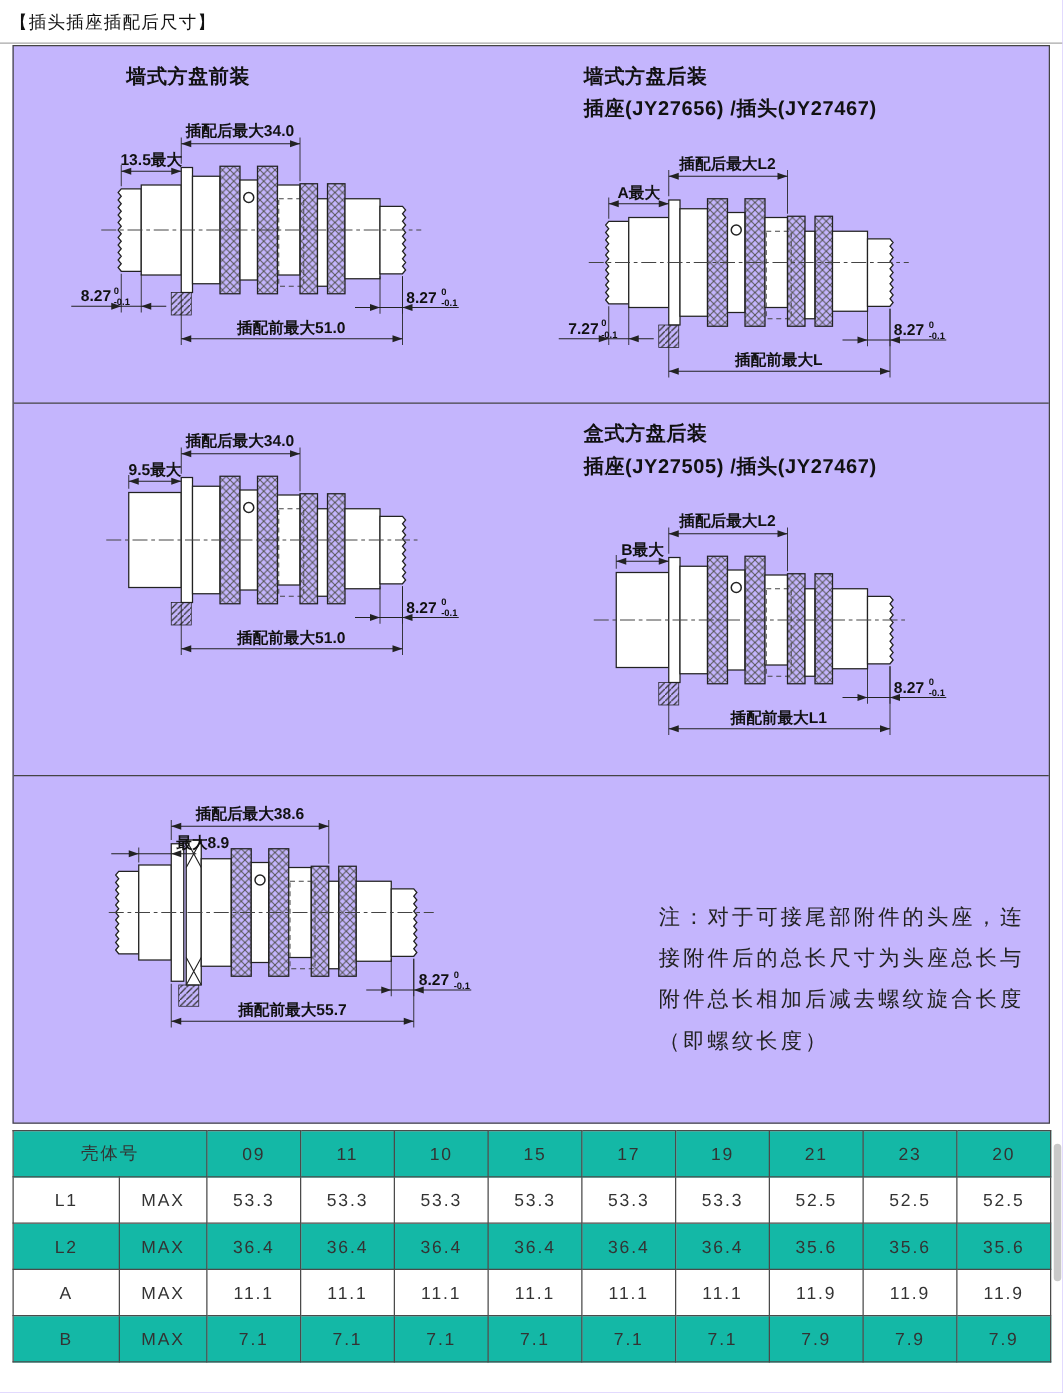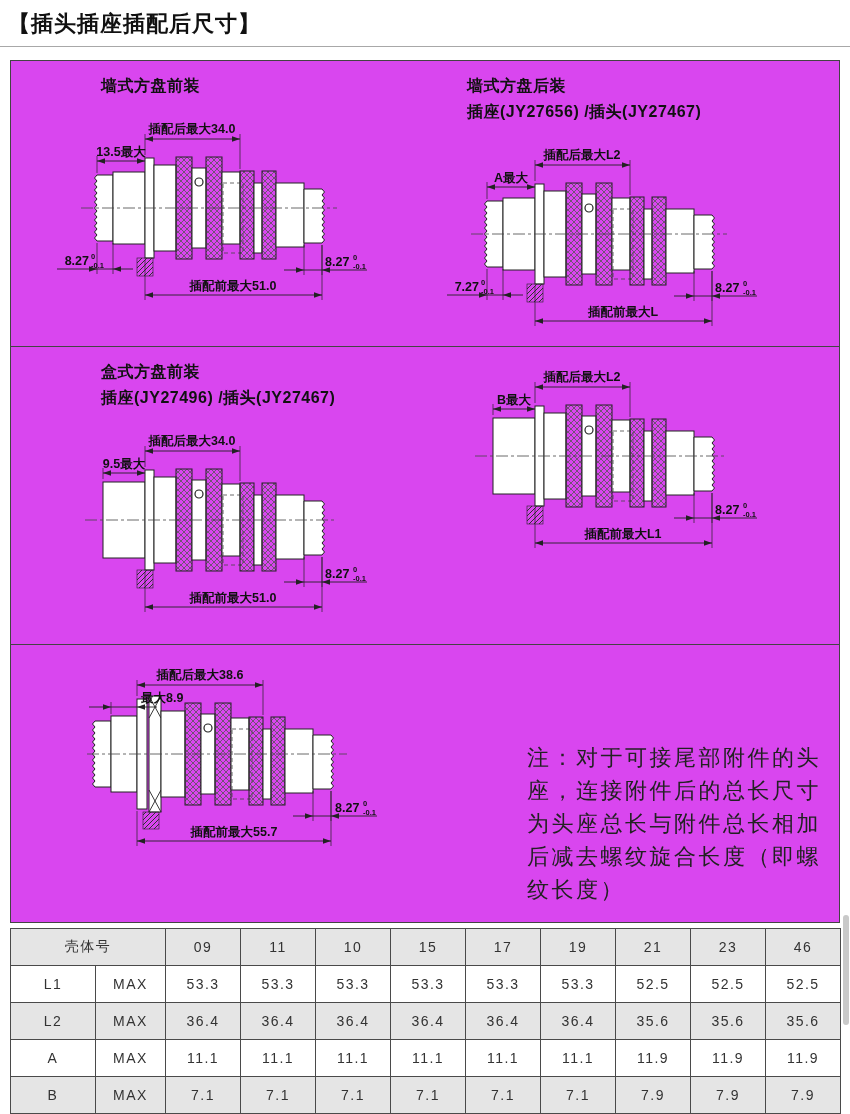--- a/index.html
+++ b/index.html
@@ -1,37 +1,37 @@
 <!DOCTYPE html>
 <html><head>
 <meta charset="utf-8">
 <style>
   html,body{margin:0;padding:0}
   body{width:850px;height:1114px;background:#fff;position:relative;overflow:hidden;
        font-family:"Liberation Sans","DejaVu Sans",sans-serif;color:#111}
-  .page-title{font-size:22px;font-weight:700;padding:9px 16px 0 8px;letter-spacing:1px}
+  .page-title{font-size:14px;font-weight:400;padding:9px 16px 0 8px;letter-spacing:1px}
   .top-rule{border-top:1px solid #a8a8a8;margin-top:7px;height:0}
-  .sheet{margin:13px 10px 0;border:1px solid #444;background:#d946ef}
+  .sheet{margin:1px 10px 0;border:1px solid #444;background:#c4b5fd}
   .panel{display:flex}
   .panel + .panel{border-top:1px solid #444}
   .p1{height:285px}.p2{height:297px}.p3{height:277px}
   .col{width:50%}
   .fig-head{margin-top:12px;padding-left:90px}
   .col-r .fig-head{padding-left:42px}
   .fig-title,.fig-sub{font-size:16px;font-weight:700;line-height:26px;letter-spacing:.5px}
   svg.fig{display:block;margin:4px 0 0 26px}
   .col-r svg.fig{margin-left:2px}
   .p3 .fig-wrap{width:470px}
   .p3 .fig-head{margin-top:16px}
-  .note{width:300px;margin:96px 0 0 46px;font-size:22px;line-height:33px;letter-spacing:2.5px;color:#222}
+  .note{width:300px;margin:96px 0 0 46px;font-size:17px;line-height:33px;letter-spacing:2.5px;color:#222}
   table{border-collapse:collapse;margin:5px 0 0 10px;table-layout:fixed;width:830px}
   th,td{border:1px solid #4a4a4a;height:36px;text-align:center;vertical-align:middle;
         font-size:14px;font-weight:400;color:#333;letter-spacing:1.5px;padding:0}
   thead tr{height:37px}
-  tr.stripe{background:#e5e5e5}
+  tr.stripe{background:#14b8a6}
   .dt{font-size:12.5px;font-weight:700;fill:#111;text-anchor:middle;
       font-family:"Liberation Sans","DejaVu Sans",sans-serif}
   .ds{text-anchor:start}.de{text-anchor:end}
   .tol{font-size:7.5px;font-weight:700;fill:#111;text-anchor:start;
        font-family:"Liberation Sans","DejaVu Sans",sans-serif}
   .scroll-sliver{position:absolute;right:1px;top:915px;width:6px;height:110px;
        background:#c9c9c9;border-radius:3px}
 </style>
 </head>
 <body>
@@ -169,24 +169,20 @@
         <text class="dt ds" x="288" y="163">8.27</text>
         <text class="tol" x="316" y="157">0</text>
         <text class="tol" x="316" y="166">-0.1</text>
         <text class="dt" x="196" y="187">插配前最大L</text>
       </svg>
     </div>
   </div>
 
   <div class="panel p2">
     <div class="col col-l">
-      <div class="fig-head">
-        <div class="fig-title">盒式方盘前装</div>
-        <div class="fig-sub">插座(JY27496) /插头(JY27467)</div>
-      </div>
       <svg class="fig" width="340" height="210" viewBox="0 0 340 210">
         <g>
             <rect x="66" y="67" width="42" height="76" fill="#fff" stroke="#222222" stroke-width="1"></rect>
             <rect x="108" y="55" width="9" height="100" fill="#fff" stroke="#222222" stroke-width="1"></rect>
             <rect x="100" y="155" width="16" height="18" fill="url(#dh)" stroke="#222222" stroke-width="0.6"></rect>
             <rect x="117" y="62" width="22" height="86" fill="#fff" stroke="#222222" stroke-width="1"></rect>
             <rect x="139" y="54" width="16" height="102" fill="url(#xh)" stroke="#222222" stroke-width="1"></rect>
             <rect x="155" y="65" width="14" height="80" fill="#fff" stroke="#222222" stroke-width="1"></rect>
             <circle cx="162" cy="79" r="4" fill="#fff" stroke="#222222" stroke-width="1.2"></circle>
             <rect x="169" y="54" width="16" height="102" fill="url(#xh)" stroke="#222222" stroke-width="1"></rect>
@@ -220,20 +216,24 @@
           </g>
         <text class="dt" x="155" y="30">插配后最大34.0</text>
         <text class="dt" x="87" y="53">9.5最大</text>
         <text class="dt ds" x="288" y="163">8.27</text>
         <text class="tol" x="316" y="157">0</text>
         <text class="tol" x="316" y="166">-0.1</text>
         <text class="dt" x="196" y="187">插配前最大51.0</text>
       </svg>
     </div>
     <div class="col col-r">
+      <div class="fig-head">
+        <div class="fig-title">盒式方盘后装</div>
+        <div class="fig-sub">插座(JY27505) /插头(JY27467)</div>
+      </div>
       <svg class="fig" width="340" height="210" viewBox="0 0 340 210">
         <g>
             <rect x="66" y="67" width="42" height="76" fill="#fff" stroke="#222222" stroke-width="1"></rect>
             <rect x="108" y="55" width="9" height="100" fill="#fff" stroke="#222222" stroke-width="1"></rect>
             <rect x="100" y="155" width="16" height="18" fill="url(#dh)" stroke="#222222" stroke-width="0.6"></rect>
             <rect x="117" y="62" width="22" height="86" fill="#fff" stroke="#222222" stroke-width="1"></rect>
             <rect x="139" y="54" width="16" height="102" fill="url(#xh)" stroke="#222222" stroke-width="1"></rect>
             <rect x="155" y="65" width="14" height="80" fill="#fff" stroke="#222222" stroke-width="1"></rect>
             <circle cx="162" cy="79" r="4" fill="#fff" stroke="#222222" stroke-width="1.2"></circle>
             <rect x="169" y="54" width="16" height="102" fill="url(#xh)" stroke="#222222" stroke-width="1"></rect>
@@ -348,21 +348,21 @@
       <tr class="stripe">
         <th colspan="2">壳体号</th>
         <th>09</th>
         <th>11</th>
         <th>10</th>
         <th>15</th>
         <th>17</th>
         <th>19</th>
         <th>21</th>
         <th>23</th>
-        <th>46</th>
+        <th>20</th>
       </tr>
     </thead>
   <tbody>
       <tr>
         <th>L1</th>
         <th>MAX</th>
         <td>53.3</td>
         <td>53.3</td>
         <td>53.3</td>
         <td>53.3</td>

